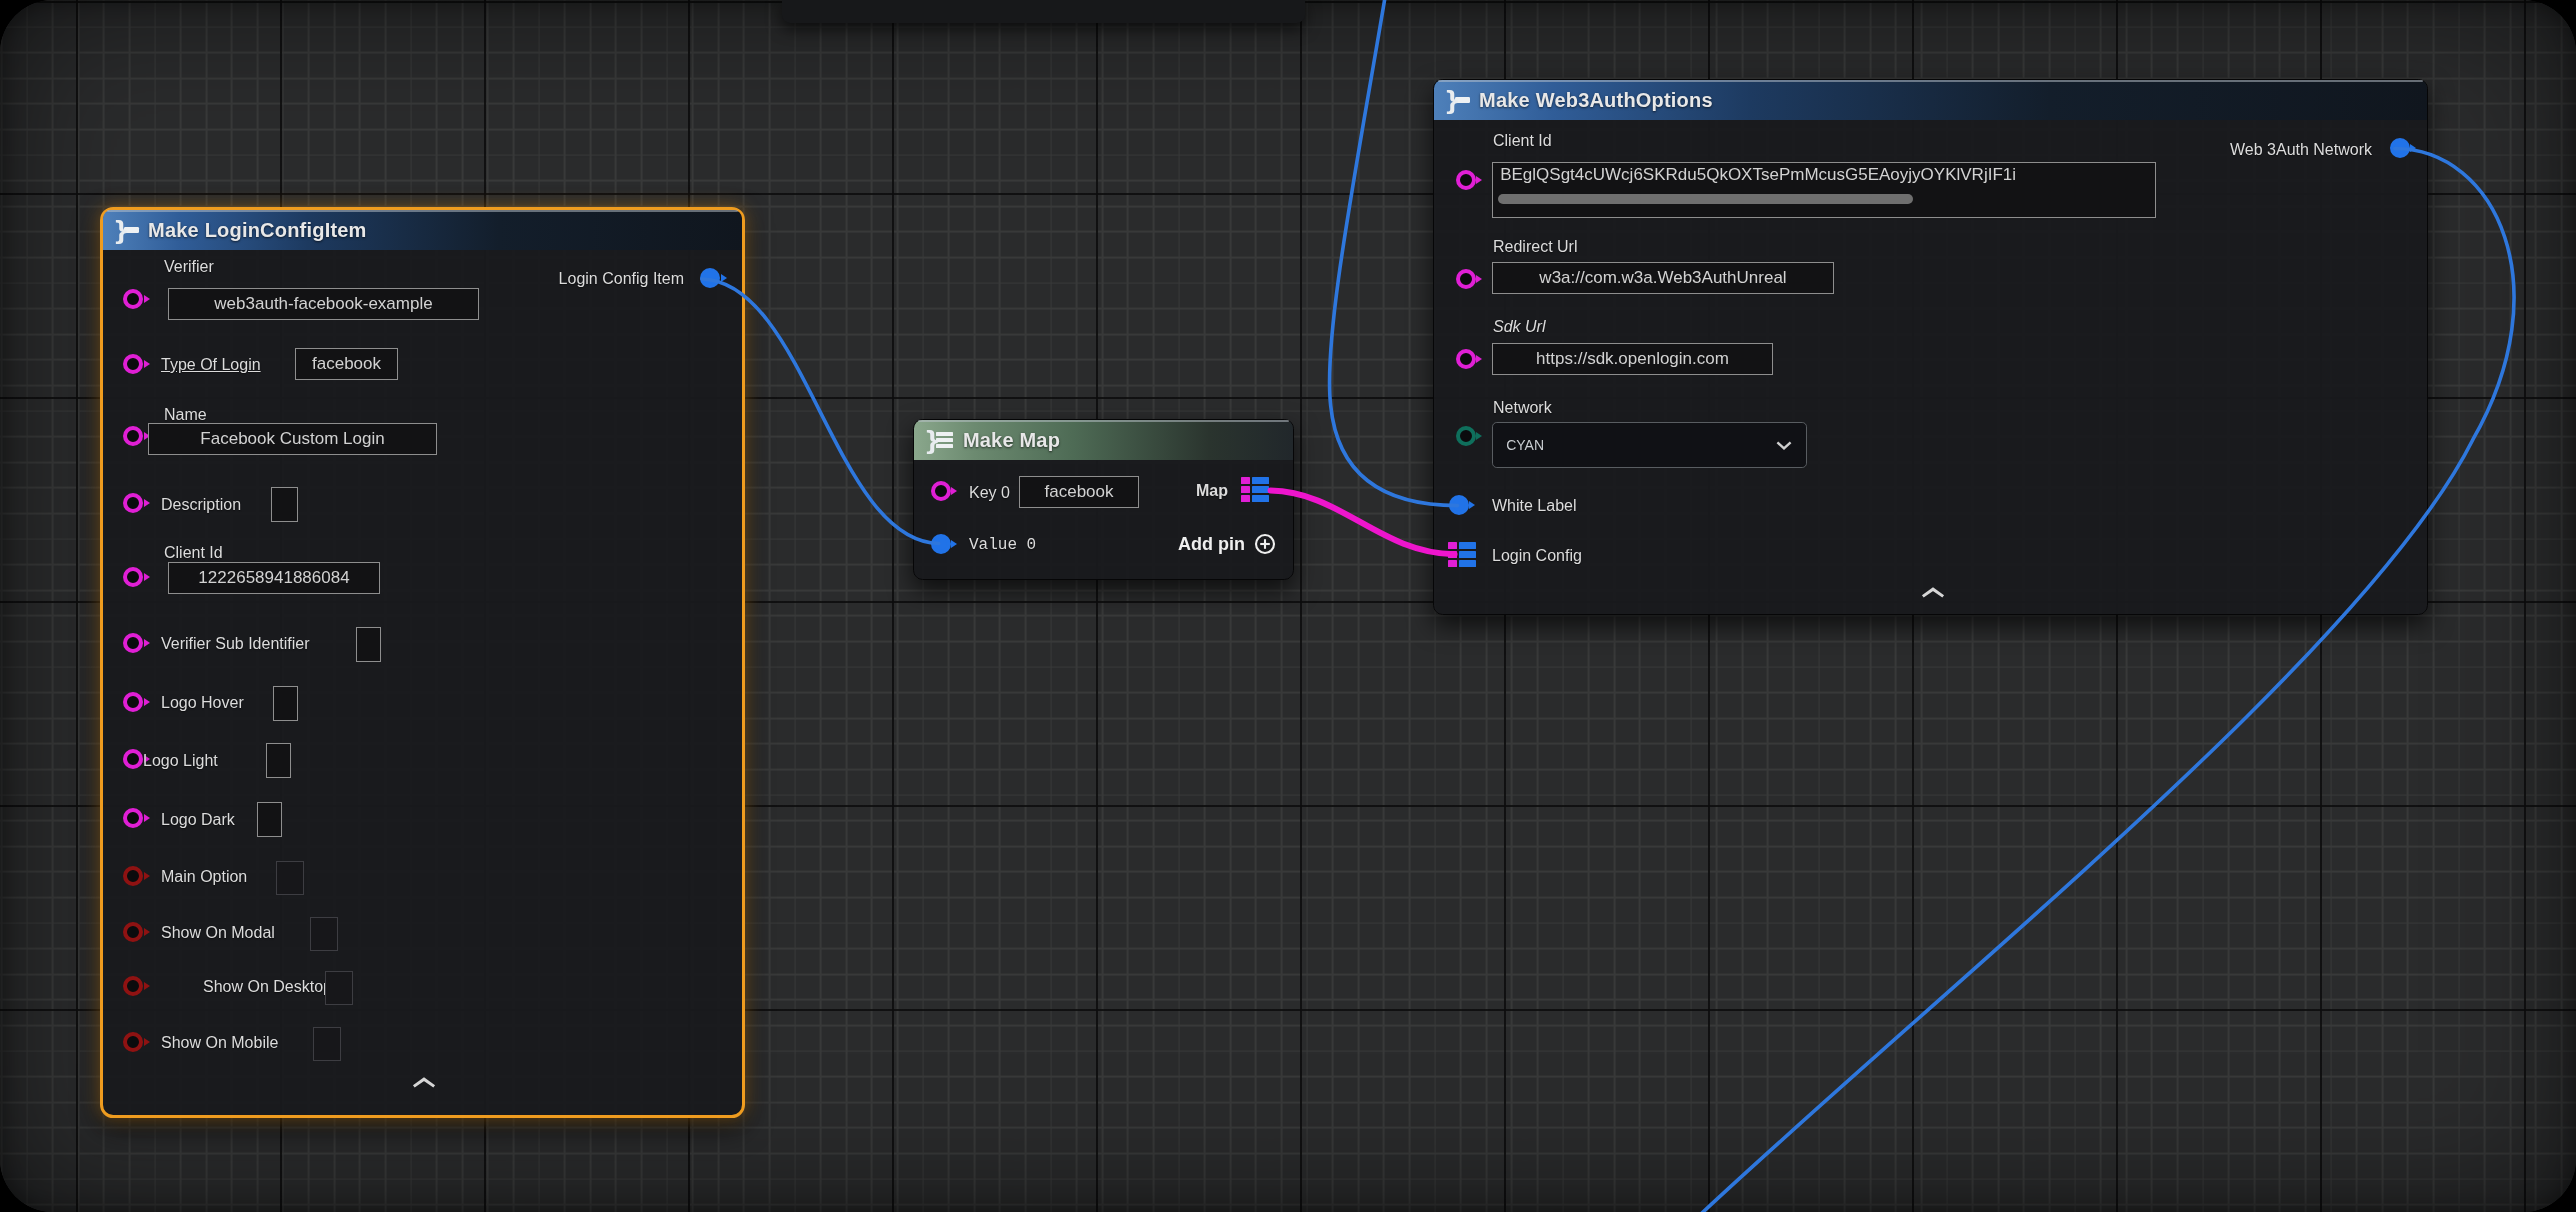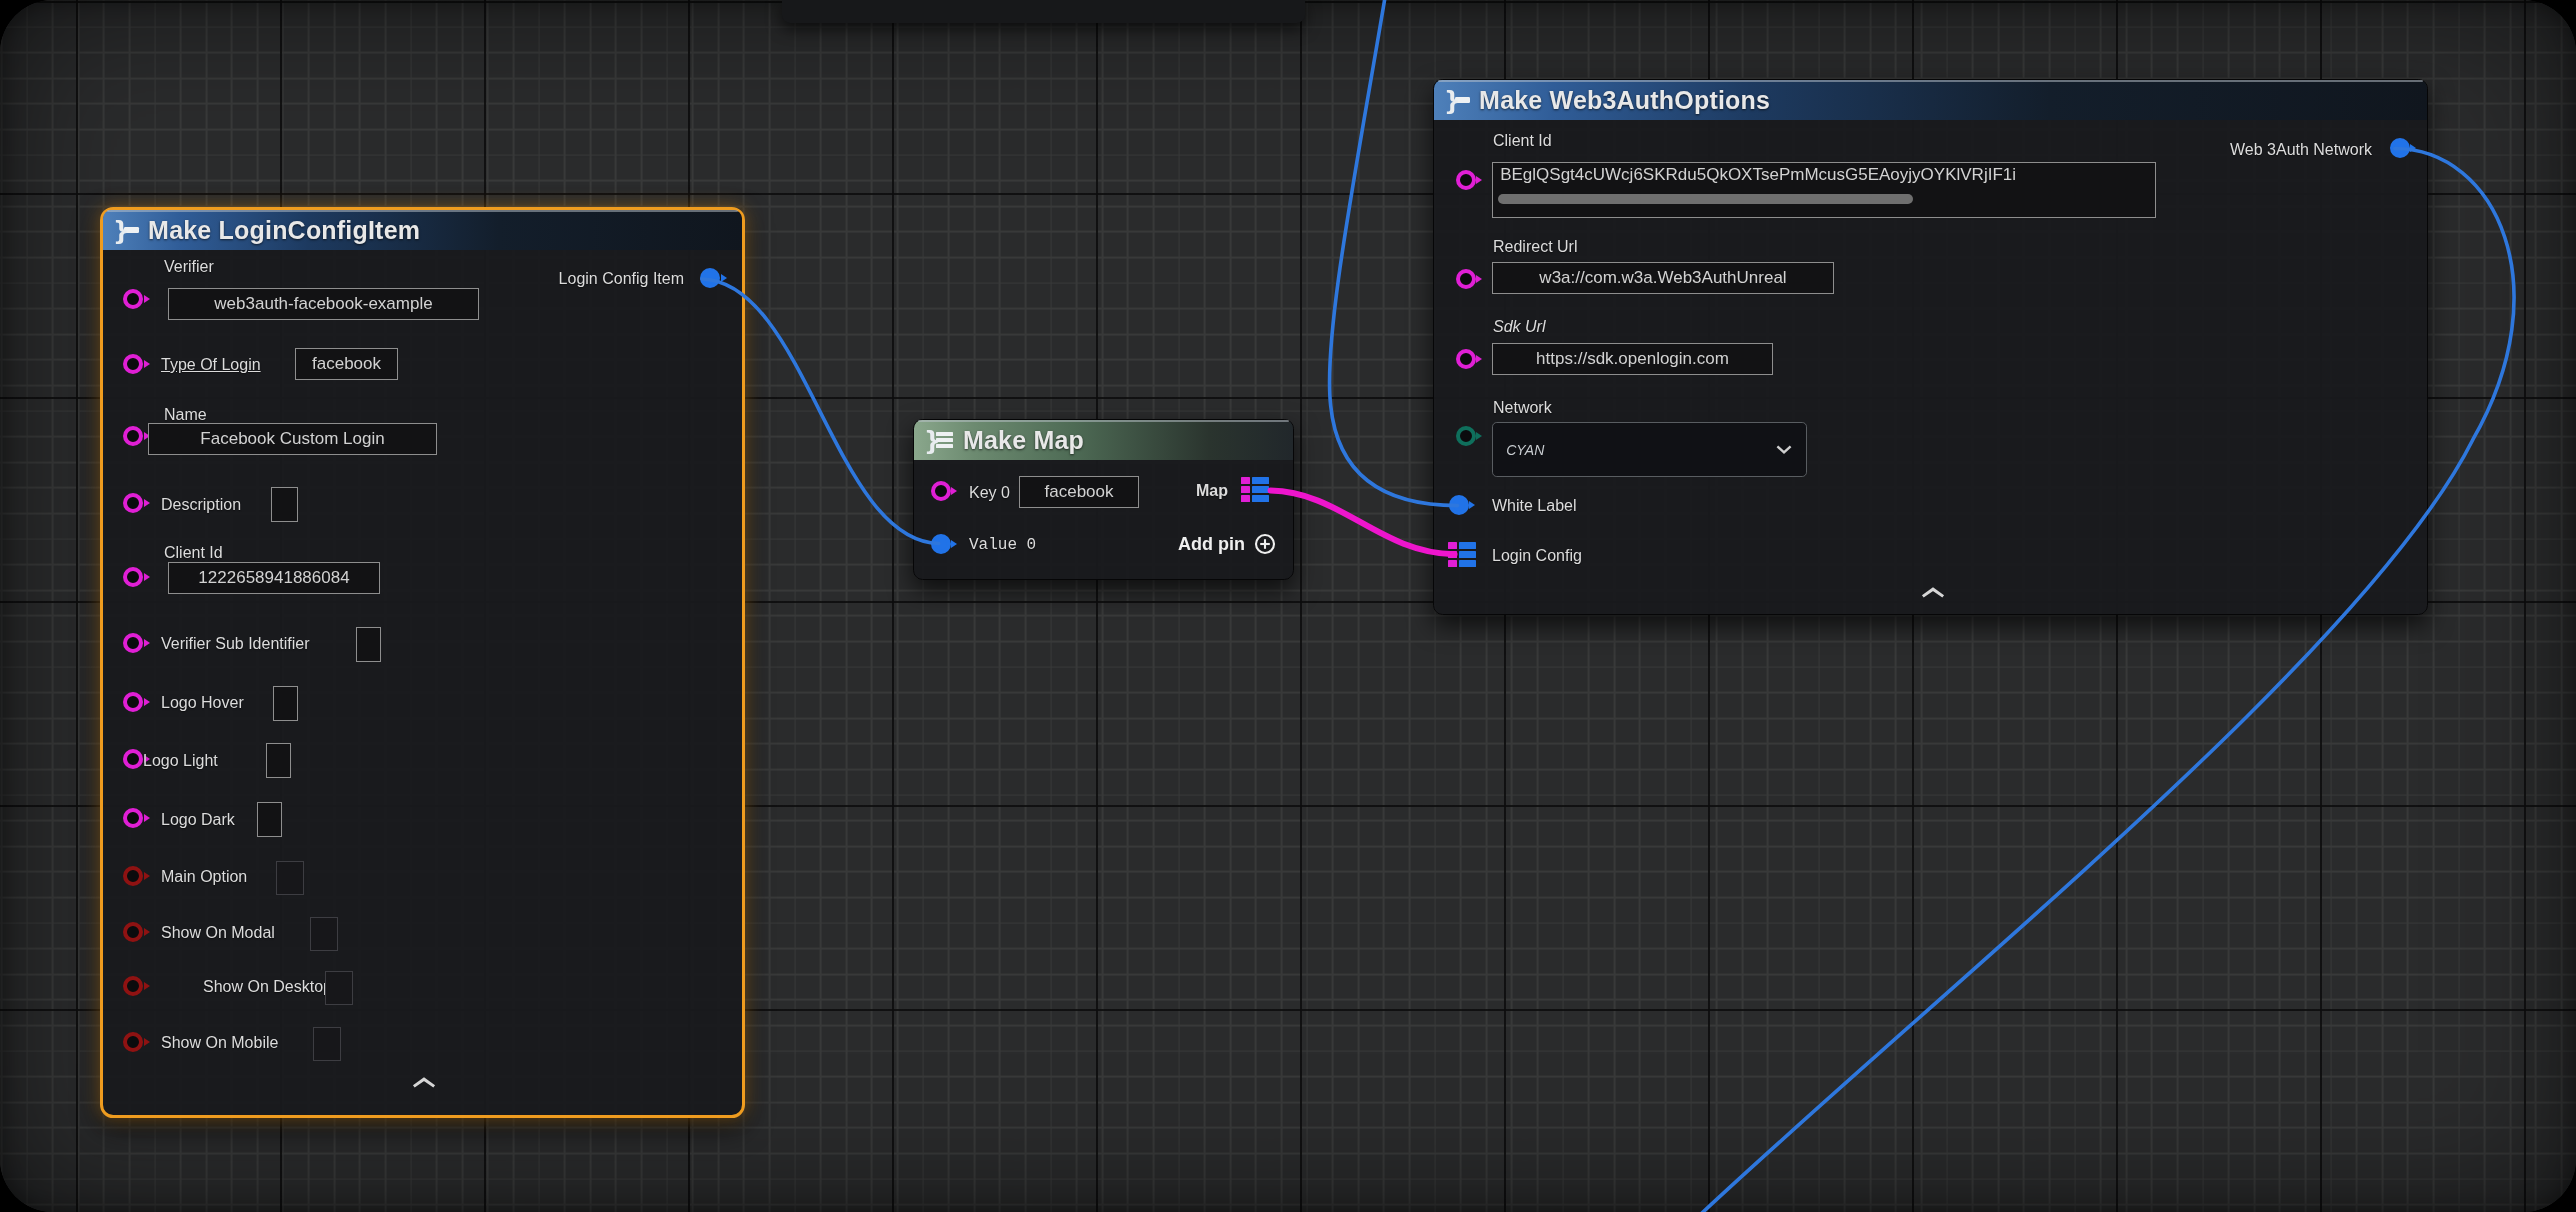--- a/index.html
+++ b/index.html
@@ -17,21 +17,21 @@
   svg.wires path{pointer-events:stroke;}
 
   .node{position:absolute;background:rgba(25,26,29,.96);border:1.2px solid #060607;border-radius:9.6px;
     box-shadow:0 10.8px 24px rgba(0,0,0,.65);z-index:3;}
   .node::before{content:'';position:absolute;left:3.6px;right:3.6px;top:0;height:1.8px;
     background:rgba(190,198,206,.5);border-radius:1.8px;z-index:2;}
   .nheader{position:absolute;left:0;right:0;top:0;height:40px;border-radius:8.4px 8.4px 0 0;
     display:flex;align-items:center;gap:9.6px;padding:0 13.2px;box-sizing:border-box;}
   .nheader.blue{background:linear-gradient(90deg,#4e80ba 0%,#305d98 12%,#1d3a60 32%,#131e2b 62%,#10161e 100%);}
   .nheader.green{background:linear-gradient(90deg,#8aa78c 0%,#6c8a70 16%,#4e6b55 42%,#2a342e 78%,#21272b 100%);}
-  .ntitle{font-size:25px;font-weight:bold;color:#e8e8e8;text-shadow:0 1.2px 2.4px rgba(0,0,0,.65);letter-spacing:0.2px;white-space:nowrap;}
+  .ntitle{font-size:20px;font-weight:bold;color:#e8e8e8;text-shadow:0 1.2px 2.4px rgba(0,0,0,.65);letter-spacing:0.2px;white-space:nowrap;}
   .hicon{display:flex;align-items:center;color:#e8ecef;}
   .hicon .brace{font-size:26.5px;font-weight:bold;line-height:24px;transform:scaleX(1.15);}
   .hicon .bar{width:14.4px;height:6px;background:#eef1f3;border-radius:1.2px;margin-left:-2.4px;}
   .hicon .bars{display:flex;flex-direction:column;gap:2.4px;margin-left:-1.2px;}
   .hicon .bars i{display:block;width:17px;height:3.6px;background:#eef1f3;border-radius:0.6px;}
 
   .pin{position:absolute;width:12px;height:12px;border-radius:50%;box-sizing:content-box;}
   .pin.ring{border:4.8px solid var(--c);background:rgba(0,0,0,.55);}
   .pin.solid{border:4.8px solid var(--c);background:var(--c);}
   .pin::after{content:'';position:absolute;right:-10.2px;top:50%;transform:translateY(-50%);
@@ -193,21 +193,21 @@
     <span class="lbl abs" style="left:59px;top:158px;">Redirect Url</span>
     <span class="pin ring" style="--c:#e01fd5;left:21.6px;top:189px;"></span>
     <div class="fld" style="left:58px;top:182px;width:342px;height:32px;">w3a://com.w3a.Web3AuthUnreal</div>
 
     <span class="lbl abs" style="left:59px;top:238px;font-style:italic;">Sdk Url</span>
     <span class="pin ring" style="--c:#e01fd5;left:21.6px;top:269px;"></span>
     <div class="fld" style="left:58px;top:263px;width:281px;height:32px;">https://sdk.openlogin.com</div>
 
     <span class="lbl abs" style="left:59px;top:319px;">Network</span>
     <span class="pin ring" style="--c:#0f6f5c;left:21.6px;top:346px;"></span>
-    <div class="dropdown" style="left:58px;top:342px;width:315px;height:55px;font-style:italic;">
+    <div class="dropdown" style="left:58px;top:342px;width:315px;height:46px;">
       <span>CYAN</span>
       <svg width="18" height="10.8" viewBox="0 0 30 18">
           <polyline points="4,4 15,14 26,4" stroke="#cfcfcf" stroke-width="4" fill="none"></polyline>
         </svg>
     </div>
 
     <span class="pin solid" style="--c:#2173e8;left:15px;top:415px;"></span>
     <span class="lbl abs" style="left:58px;top:417px;">White Label</span>
 
     <span class="mappin" style="left:14px;top:462px;">

